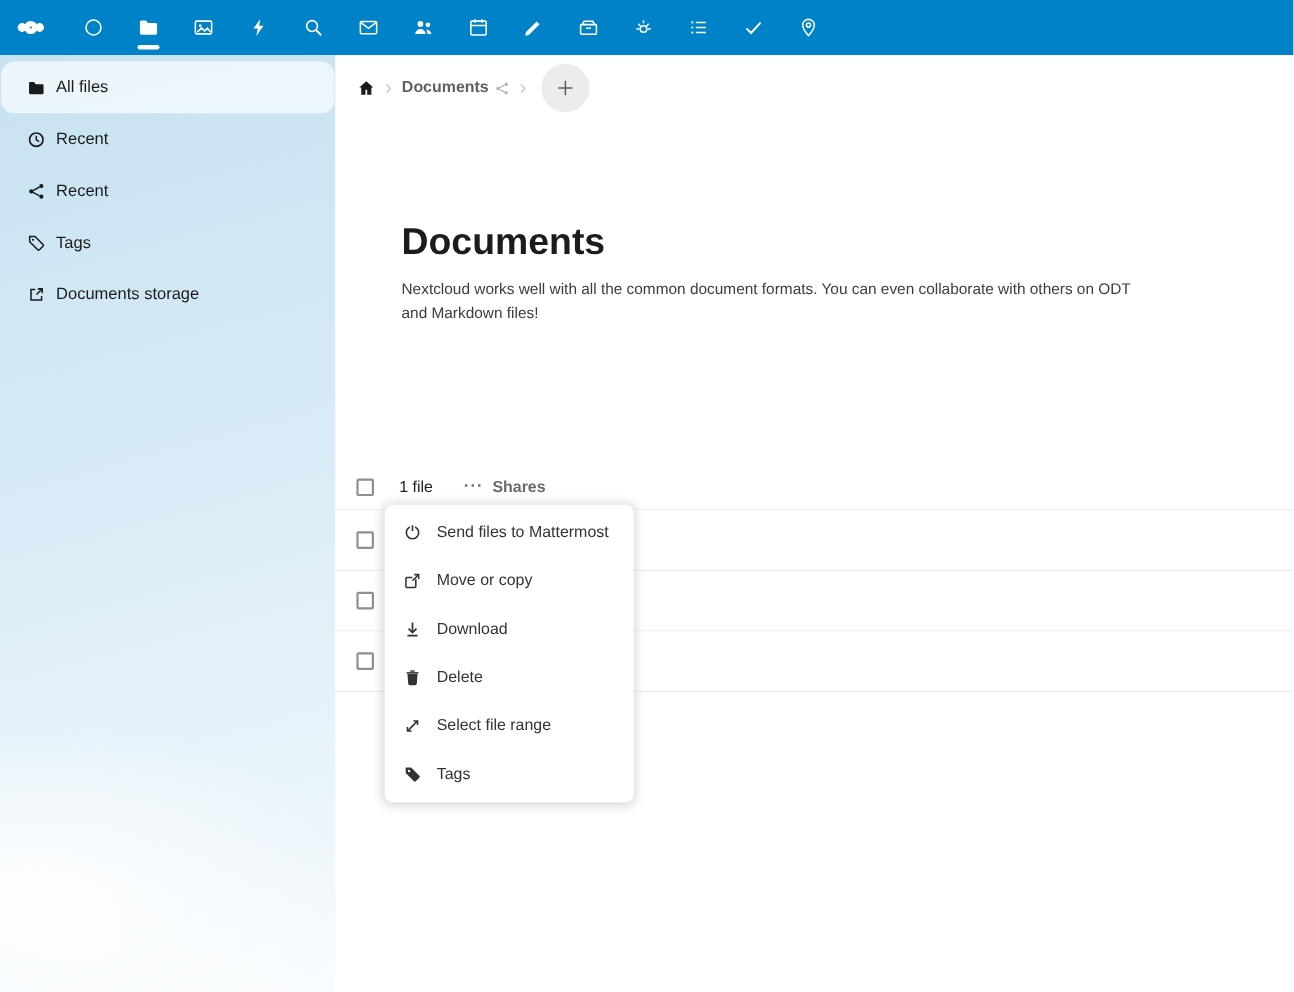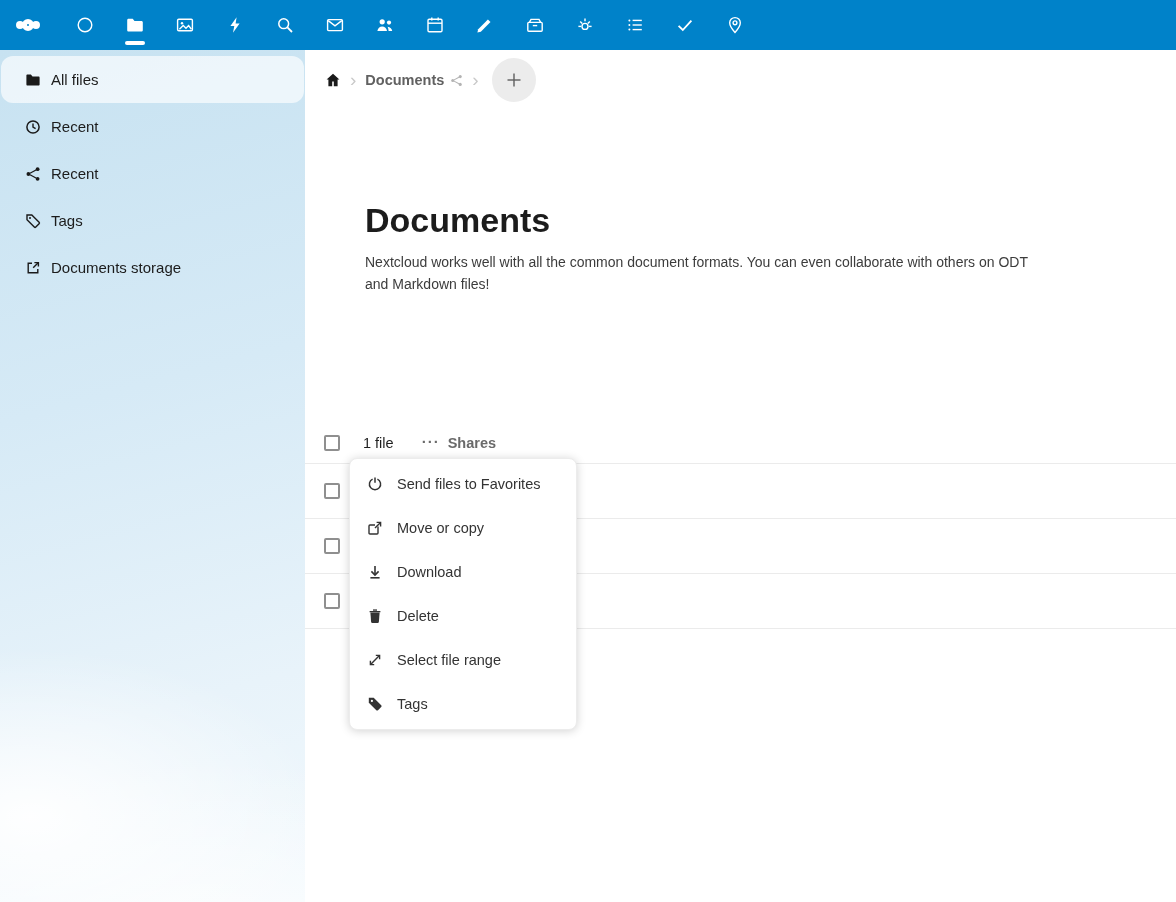--- a/index.html
+++ b/index.html
@@ -284,21 +284,21 @@
     </div>
 
     <div class="menu">
       <div class="menu-item">
         <span class="mi-icon">
             <svg width="16" height="16" viewBox="0 0 16 16" fill="none" stroke="#333" stroke-width="1.5">
               <path d="M5.6 3.1a5.6 5.6 0 1 0 4.8 0"></path>
               <line x1="8" y1="1.4" x2="8" y2="6.8"></line>
             </svg>
           </span>
-        <span class="mi-label">Send files to Favorites</span>
+        <span class="mi-label">Send files to Mattermost</span>
       </div>
       <div class="menu-item">
         <span class="mi-icon">
             <svg width="16" height="16" viewBox="0 0 16 16" fill="none" stroke="#333" stroke-width="1.4">
               <path d="M11 6.5V13c0 .6-.4 1-1 1H3c-.6 0-1-.4-1-1V6c0-.6.4-1 1-1h5"></path>
               <path d="M9.6 2.4h4v4"></path>
               <line x1="13.3" y1="2.7" x2="8" y2="8"></line>
             </svg>
           </span>
         <span class="mi-label">Move or copy</span>

